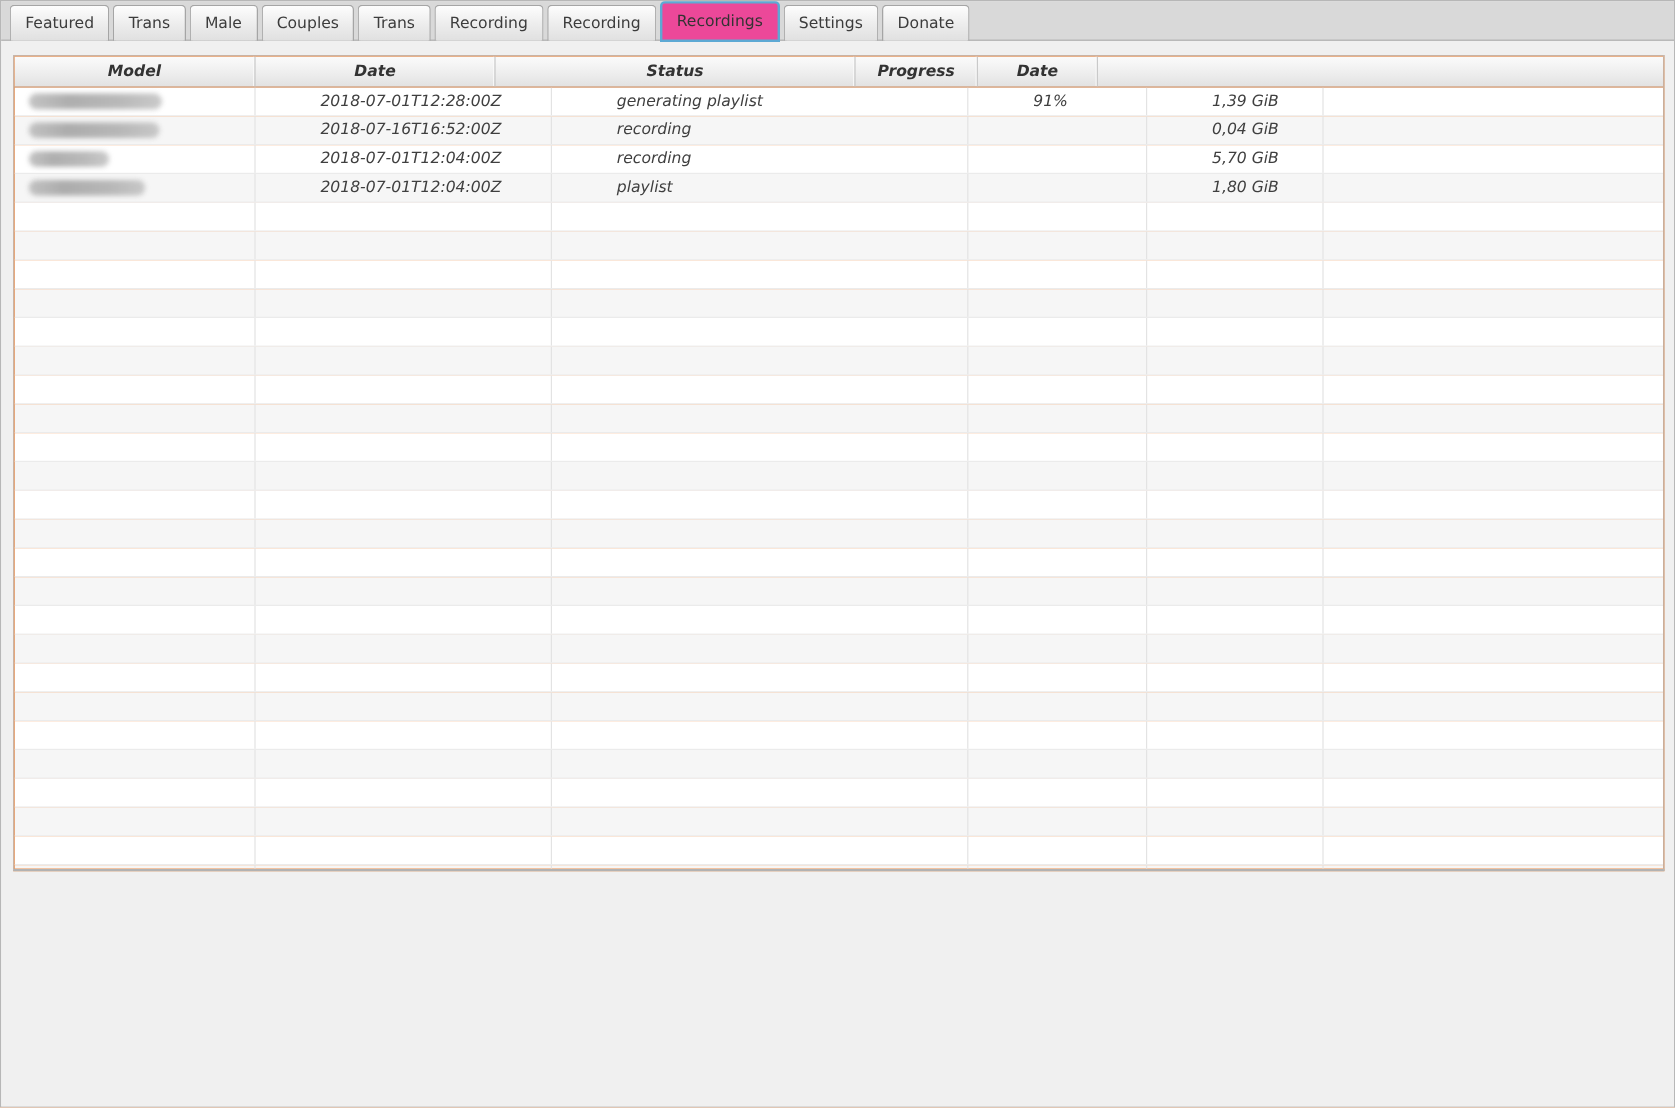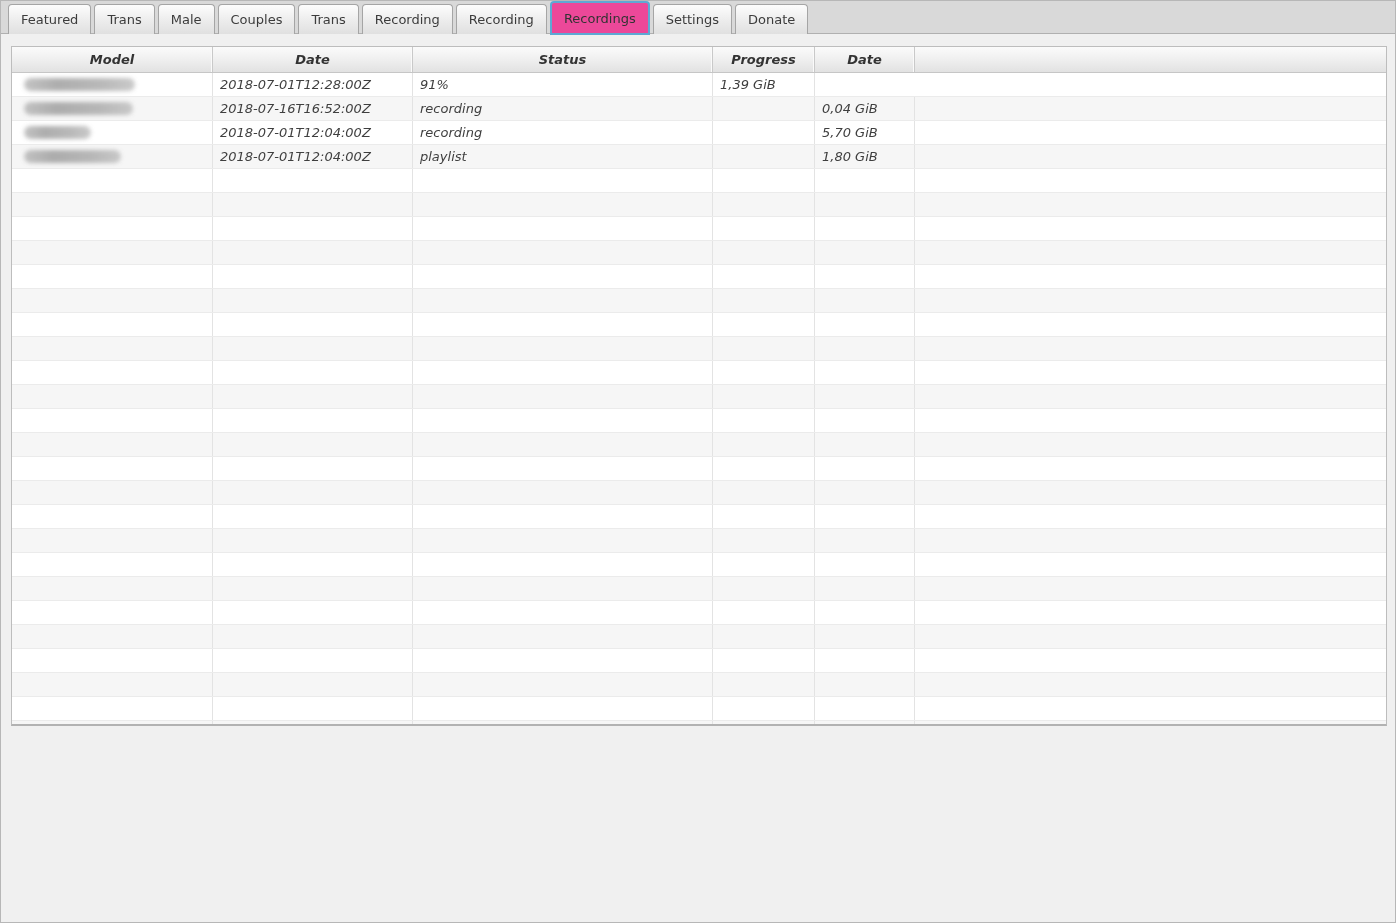--- a/index.html
+++ b/index.html
@@ -93,20 +93,21 @@
     display:flex;flex-direction:column;
     overflow:hidden;
   }
   .trow{
     flex:0 0 24px;
     display:grid;
     grid-template-columns:201px 200px 300px 102px 100px auto;
     background:#ffffff;
     border-bottom:1px solid #ebebeb;
     box-sizing:border-box;
+    gap:47px;
   }
   .trow.alt{background:#f6f6f6;}
   .trow.filler{flex:1 1 auto;border-bottom:none;}
   .td{
     display:flex;align-items:center;
     padding:0 0 0 7px;
     font-size:13px;color:#3f3f3f;
     border-right:1px solid #e3e3e3;
     box-sizing:border-box;
     overflow:hidden;white-space:nowrap;
@@ -149,20 +150,21 @@
         <div class="th">Progress</div>
         <div class="th">Date</div>
         <div class="th"></div>
       </div>
       <div class="tbody">
           <div class="trow">
             <div class="td">
               <span class="blob" style="width: 111px;"></span>
             </div>
             <div class="td">2018-07-01T12:28:00Z</div>
+            <div class="td">generating playlist</div>
             <div class="td">91%</div>
             <div class="td">1,39 GiB</div>
             <div class="td"></div>
           </div>
           <div class="trow alt">
             <div class="td">
               <span class="blob" style="width: 109px;"></span>
             </div>
             <div class="td">2018-07-16T16:52:00Z</div>
             <div class="td">recording</div>

